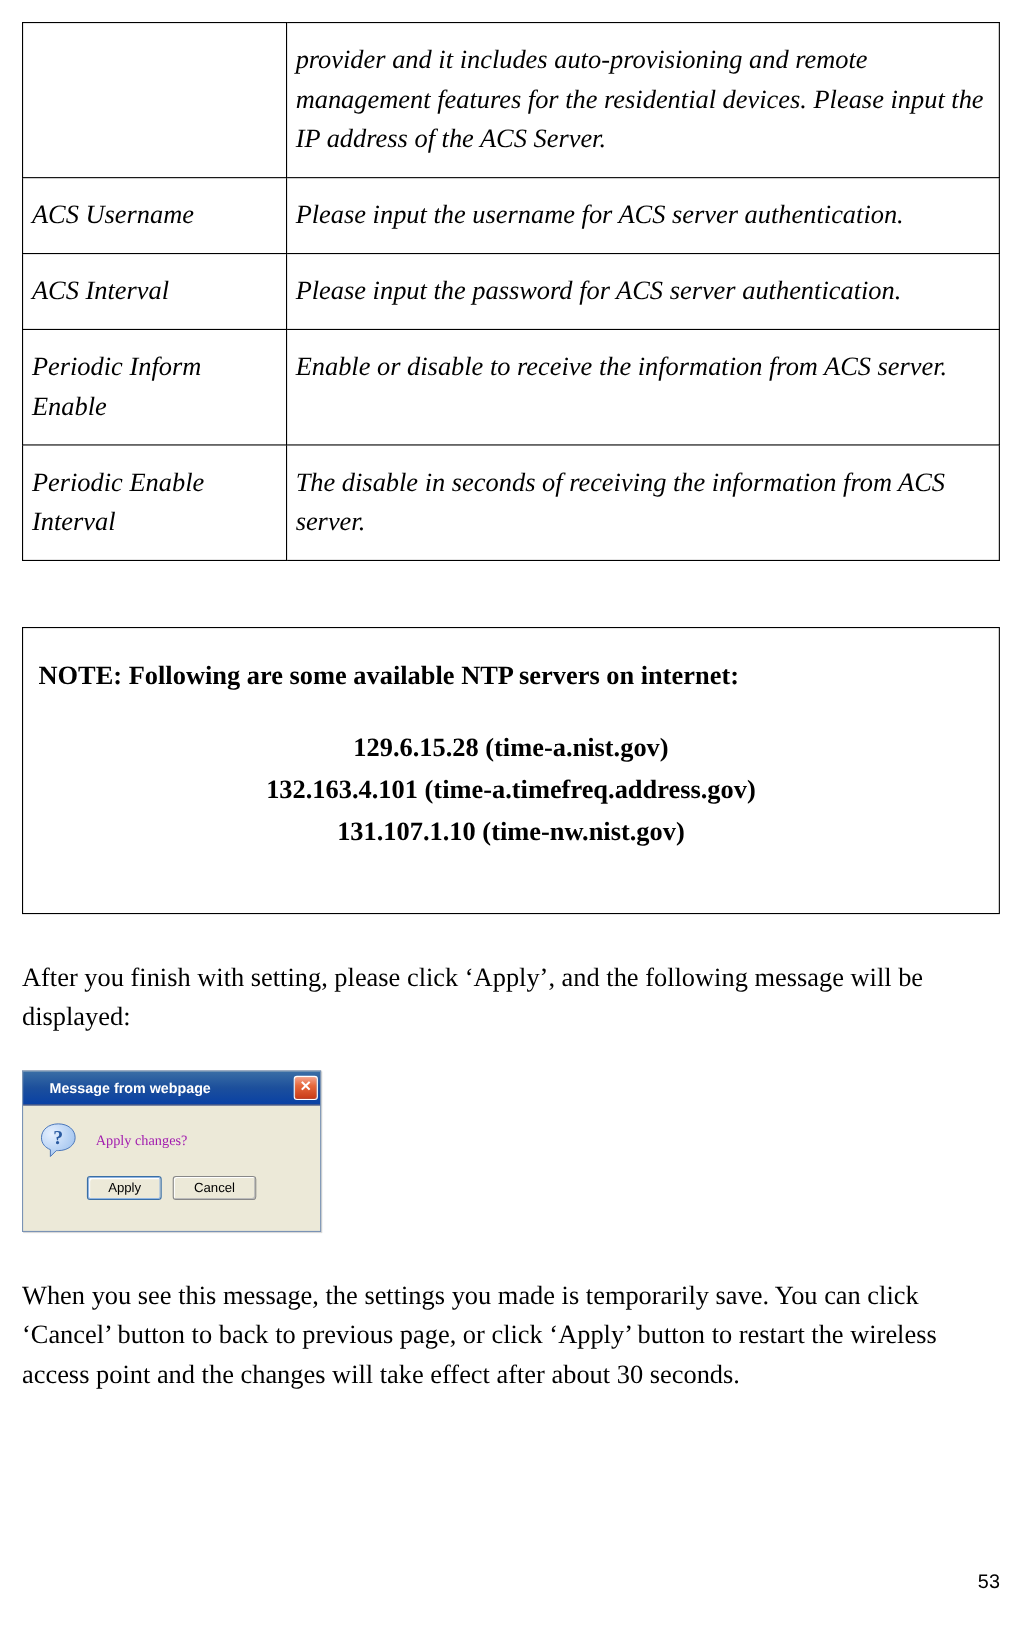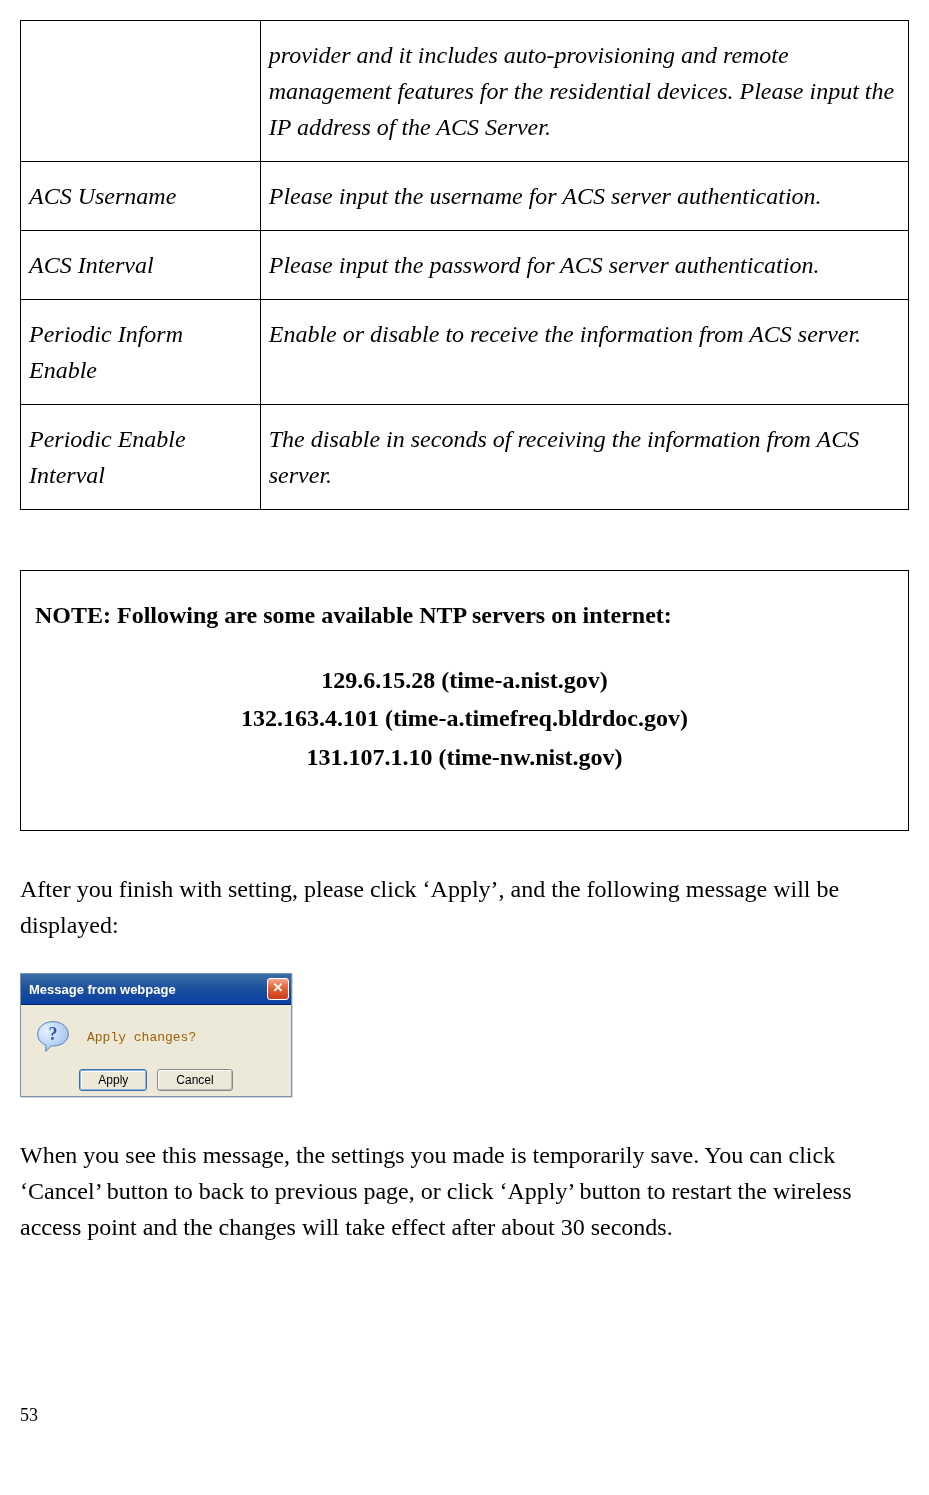--- a/index.html
+++ b/index.html
@@ -53,21 +53,21 @@
       margin-top: 30px;
       border: 1px solid #7a93b5;
       background: #ece9d8;
       font-family: Tahoma, sans-serif;
       font-size: 12px;
       box-shadow: 1px 1px 0 rgba(0,0,0,0.15);
     }
     .dialog-titlebar {
       background: linear-gradient(to bottom, #3a6ea5 0%, #1c4f9c 50%, #0941a5 100%);
       color: white;
-      padding: 4px 2px 4px 8px;
+      padding: 4px 2px 4px 24px;
       display: flex;
       justify-content: space-between;
       align-items: center;
       font-weight: bold;
       font-size: 13px;
       border-bottom: 1px solid #0a246a;
     }
     .dialog-close {
       width: 20px;
       height: 20px;
@@ -92,47 +92,47 @@
       width: 36px;
       height: 36px;
       flex-shrink: 0;
     }
     .dialog-icon svg {
       width: 100%;
       height: 100%;
     }
     .dialog-text {
       font-size: 13px;
-      color: #a16207;
-      font-family: Liberation Mono, monospace;
+      color: #a21caf;
+      font-family: Liberation Serif, serif;
       text-align: right;
     }
     .dialog-buttons {
       display: flex;
       gap: 10px;
-      padding: 6px 14px 5px 14px;
+      padding: 6px 14px 28px 14px;
       justify-content: center;
     }
     .dialog-btn {
       font-family: Tahoma, sans-serif;
       font-size: 12px;
       padding: 3px 18px;
       background: #ece9d8;
       border: 1px solid #888;
       border-radius: 3px;
       box-shadow: inset 1px 1px 0 #fff, inset -1px -1px 0 #bbb;
       cursor: default;
     }
     .dialog-btn.primary {
       border: 1px solid #3a6ea5;
       box-shadow: 0 0 0 1px #90b5e2 inset, inset 2px 2px 0 #fff;
     }
     .page-number {
-      text-align: left;
-      font-family: Liberation Serif, serif;
+      text-align: right;
+      font-family: Liberation Sans, sans-serif;
       font-size: 18px;
       margin-top: 160px;
     }
   </style>
 </head>
 <body>
 
 <table class="param-table">
   <tbody>
       <tr>
@@ -155,21 +155,21 @@
     <td class="label-cell">Periodic Enable Interval</td>
     <td class="desc-cell">The disable in seconds of receiving the information from ACS server.</td>
   </tr>
 </tbody>
   </table>
 
 <div class="note-box">
   <div>NOTE: Following are some available NTP servers on internet:</div>
   <div class="center-lines">
     <div>129.6.15.28 (time-a.nist.gov)</div>
-    <div>132.163.4.101 (time-a.timefreq.bldrdoc.gov)</div>
+    <div>132.163.4.101 (time-a.timefreq.address.gov)</div>
     <div>131.107.1.10 (time-nw.nist.gov)</div>
   </div>
 </div>
 
 <div class="para">After you finish with setting, please click ‘Apply’, and the following message will be displayed:</div>
 
 <div class="dialog">
   <div class="dialog-titlebar">
     <span>Message from webpage</span>
     <div class="dialog-close">✕</div>

